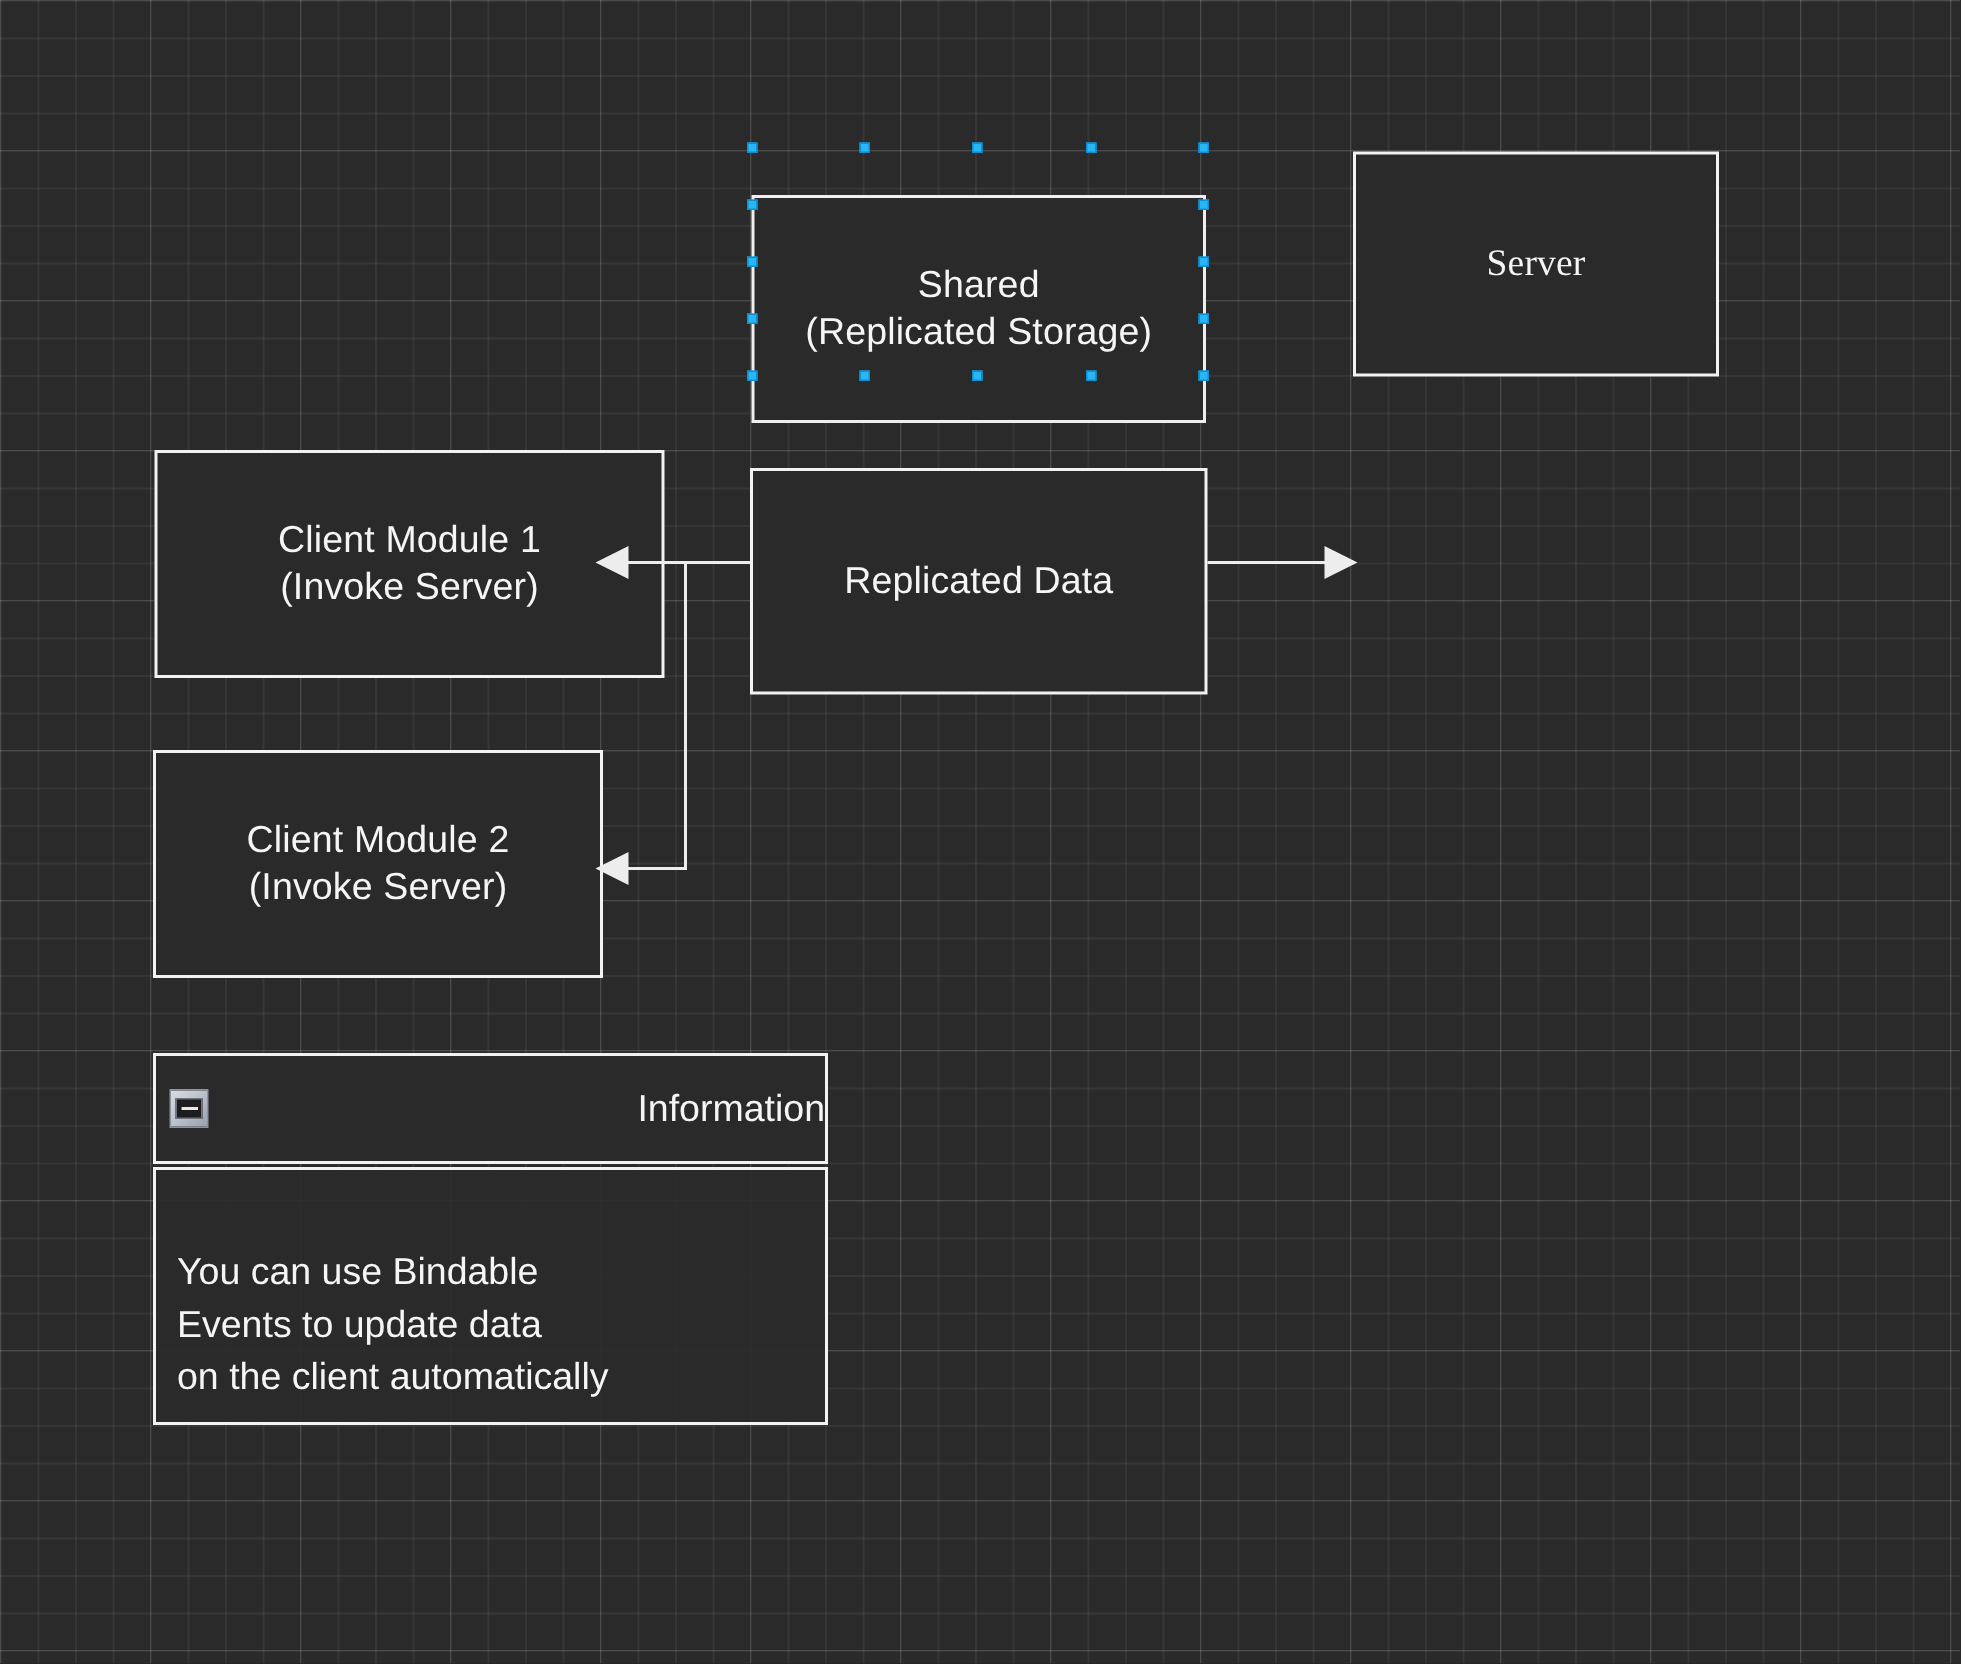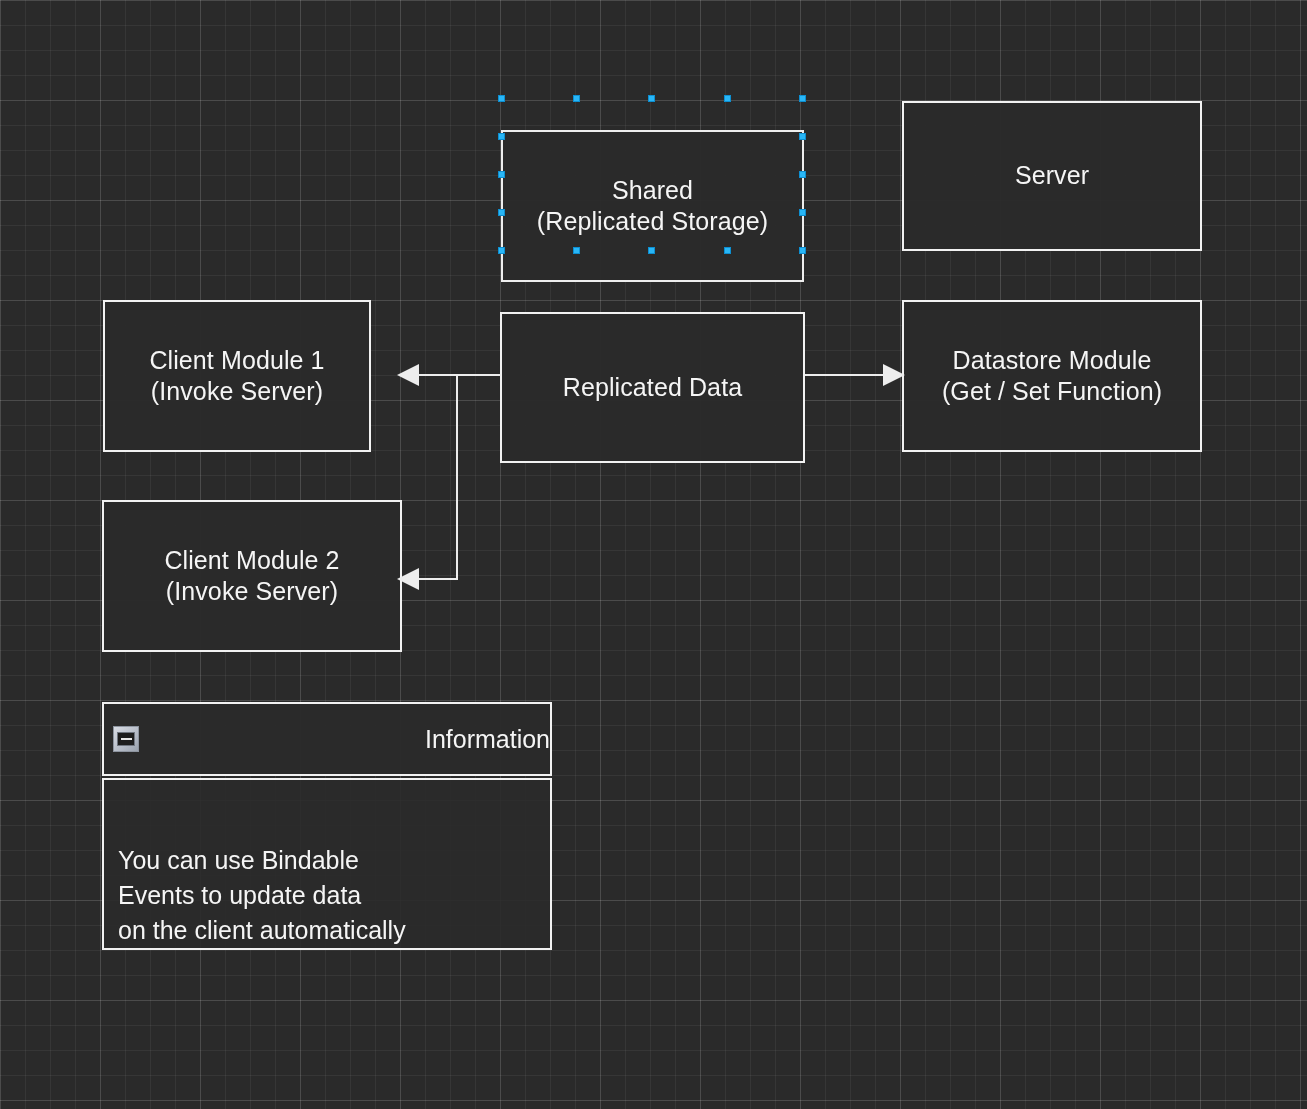--- a/index.html
+++ b/index.html
@@ -139,21 +139,21 @@
   .info-title { pointer-events: none; }
 
   .info-body {
     position: absolute;
     box-sizing: border-box;
     border: 2px solid #f2f2f2;
     background: rgba(42,42,42,0.92);
     color: #f5f5f5;
     font-size: 25px;
     line-height: 1.40;
-    padding: 28px 0 0 14px;
+    padding: 16px 0 0 14px;
     white-space: pre-line;
     text-align: left;
   }
 </style>
 </head>
 <body>
 
 <div id="canvas">
 
   <div class="conn h" style="left:416px; top:374px; width:85px;"></div>
@@ -165,37 +165,33 @@
 
   <div class="conn h" style="left:805px; top:374px; width:80px;"></div>
   <div class="arrow-right" style="left:883px; top:364px;"></div>
 
 
   <div class="node selected" style="left:501px; top:99px; width:303px; height:152px;">
     <span>Shared
 (Replicated Storage)</span>
   </div>
 
-  <div class="node" style="left:902px; top:101px; width:300px; height:150px;">
+  <div class="node" style="left:902px; top:101px; width:244px; height:150px;font-family:Liberation Serif, serif;">
     <span>Server</span>
   </div>
 
-  <div class="node" style="left:103px; top:300px; width:268px; height:152px;">
+  <div class="node" style="left:103px; top:300px; width:340px; height:152px;">
     <span>Client Module 1
 (Invoke Server)</span>
   </div>
 
   <div class="node" style="left:500px; top:312px; width:305px; height:151px;">
     <span>Replicated Data</span>
   </div>
 
-  <div class="node" style="left:902px; top:300px; width:300px; height:152px;">
-    <span>Datastore Module
-(Get / Set Function)</span>
-  </div>
 
   <div class="node" style="left:102px; top:500px; width:300px; height:152px;text-align:center;">
     <span>Client Module 2
 (Invoke Server)</span>
   </div>
 
   <div id="handles">
       <div class="handle" style="left: 502px; top: 99px;"></div>
       <div class="handle" style="left: 577px; top: 99px;"></div>
       <div class="handle" style="left: 652px; top: 99px;"></div>

